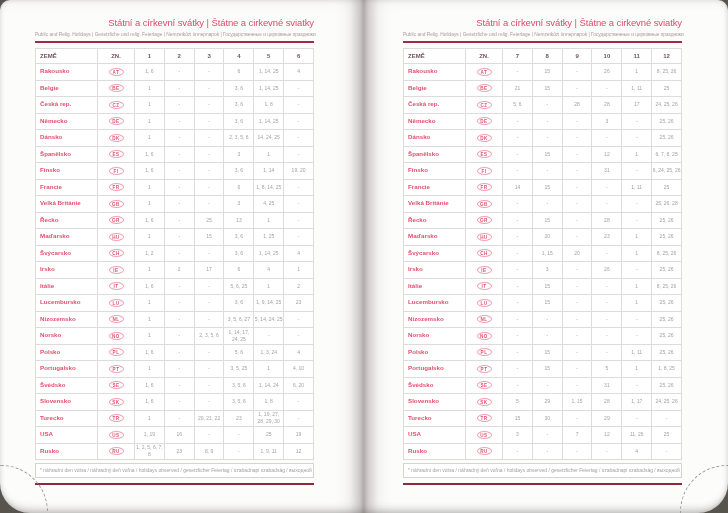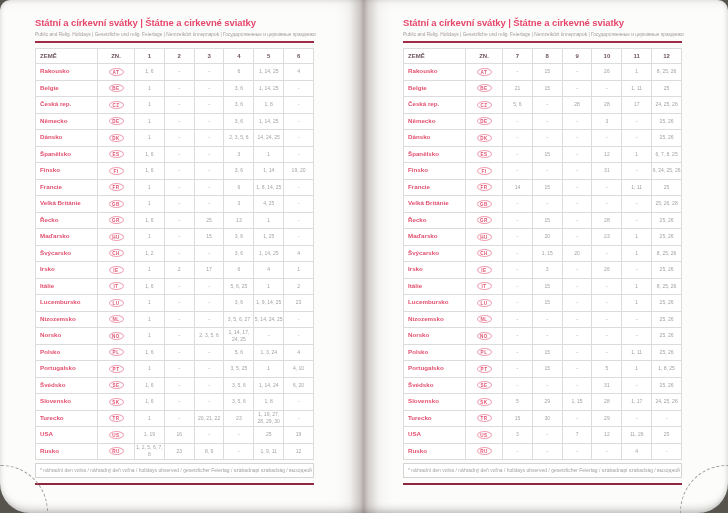--- a/index.html
+++ b/index.html
@@ -36,21 +36,21 @@
     border:1px dashed #9c9c9c; border-radius:50%;
   }
   .arc-bl { left:-46px; bottom:-46px; }
   .arc-br { right:-46px; bottom:-46px; }
 
   .content { position:absolute; top:17px; width:279px; }
   .page-left  .content { left:35px; }
   .page-right .content { left:39px; }
 
   .page-title {
-    text-align:left; font-size:9.5px; font-weight:bold; color:#e6476c;
+    text-align:right; font-size:9.5px; font-weight:normal; color:#e6476c;
     white-space:nowrap; height:12px; line-height:12px; letter-spacing:-0.1px;
   }
   .page-subtitle {
     margin-top:2px; text-align:center; font-size:4.8px; color:#a49c9e;
     white-space:nowrap; height:7px; line-height:7px;
   }
   .title-rule { margin-top:3px; height:2px; background:#a02b45; }
 
   table.holiday-table {
     margin-top:5px; border-collapse:collapse; width:279px; table-layout:fixed;

